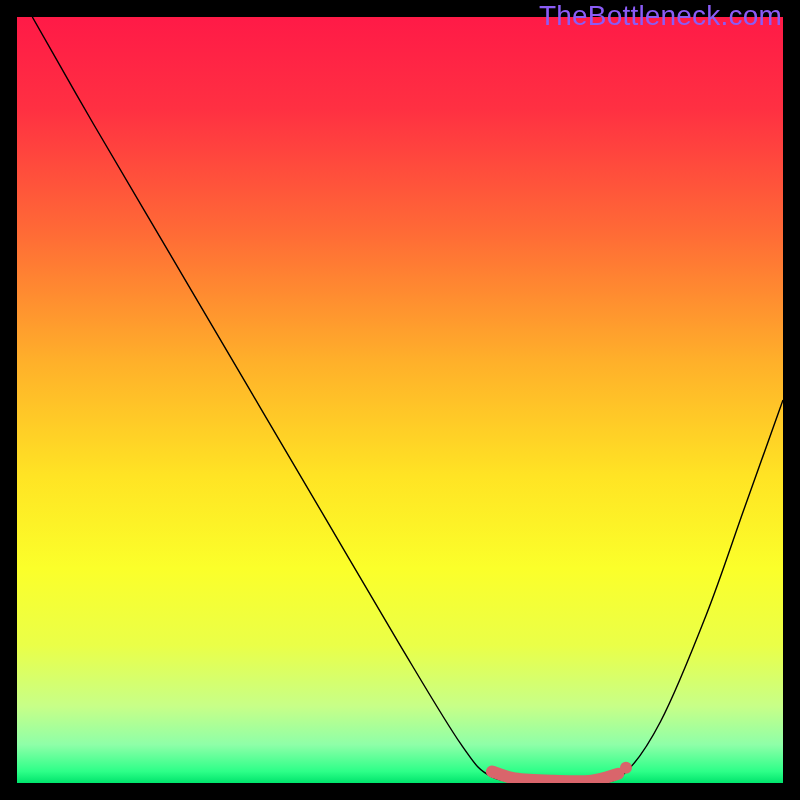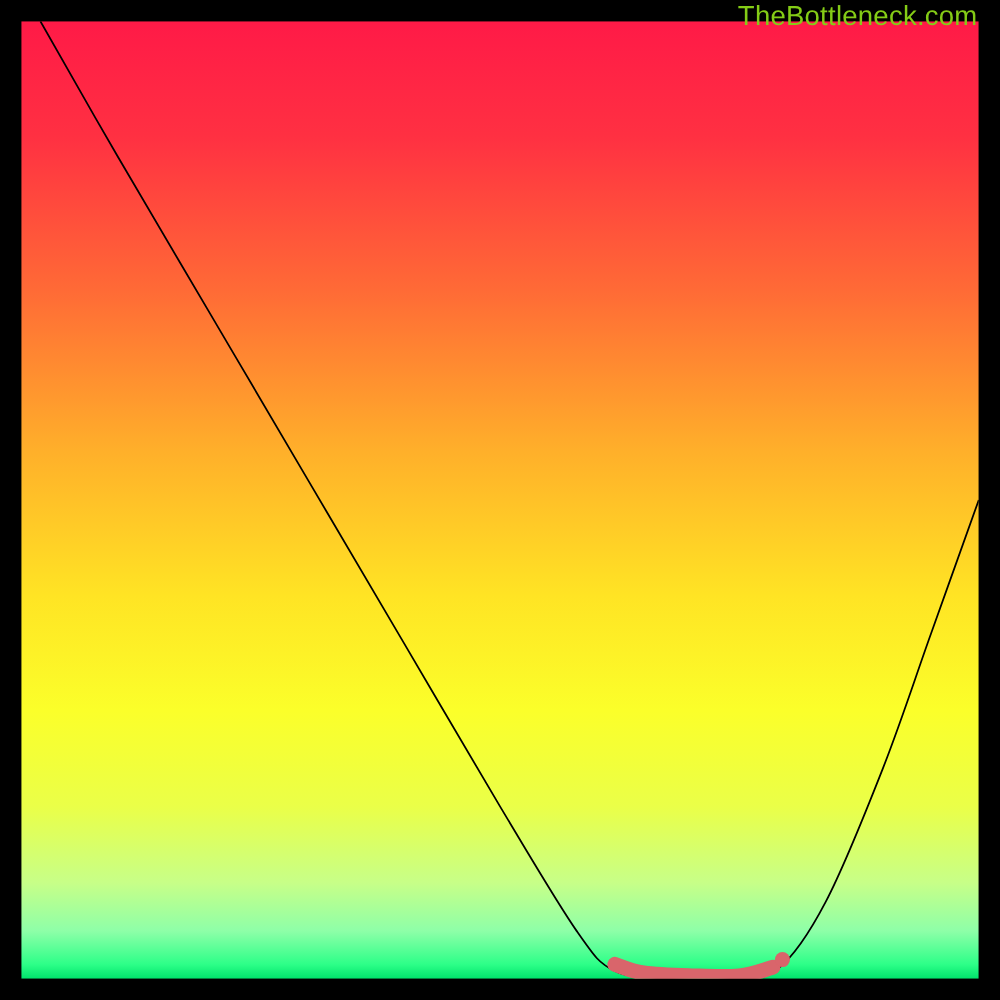--- a/index.html
+++ b/index.html
@@ -23,23 +23,23 @@
     left: 0;
     top: 0;
     width: 766px;
     height: 766px;
   }
   .watermark {
     position: absolute;
     top: 0px;
     right: 18px;
     font-family: Arial, Helvetica, sans-serif;
-    font-size: 22px;
+    font-size: 28px;
     font-weight: 500;
-    color: #84cc16;
+    color: #8b5cf6;
     letter-spacing: 0.2px;
   }
 </style>
 </head>
 <body>
 
 <div class="frame">
   <svg class="plot-area" viewBox="0 0 766 766" preserveAspectRatio="none">
     <defs>
       <linearGradient id="bg-grad" x1="0" y1="0" x2="0" y2="1">

